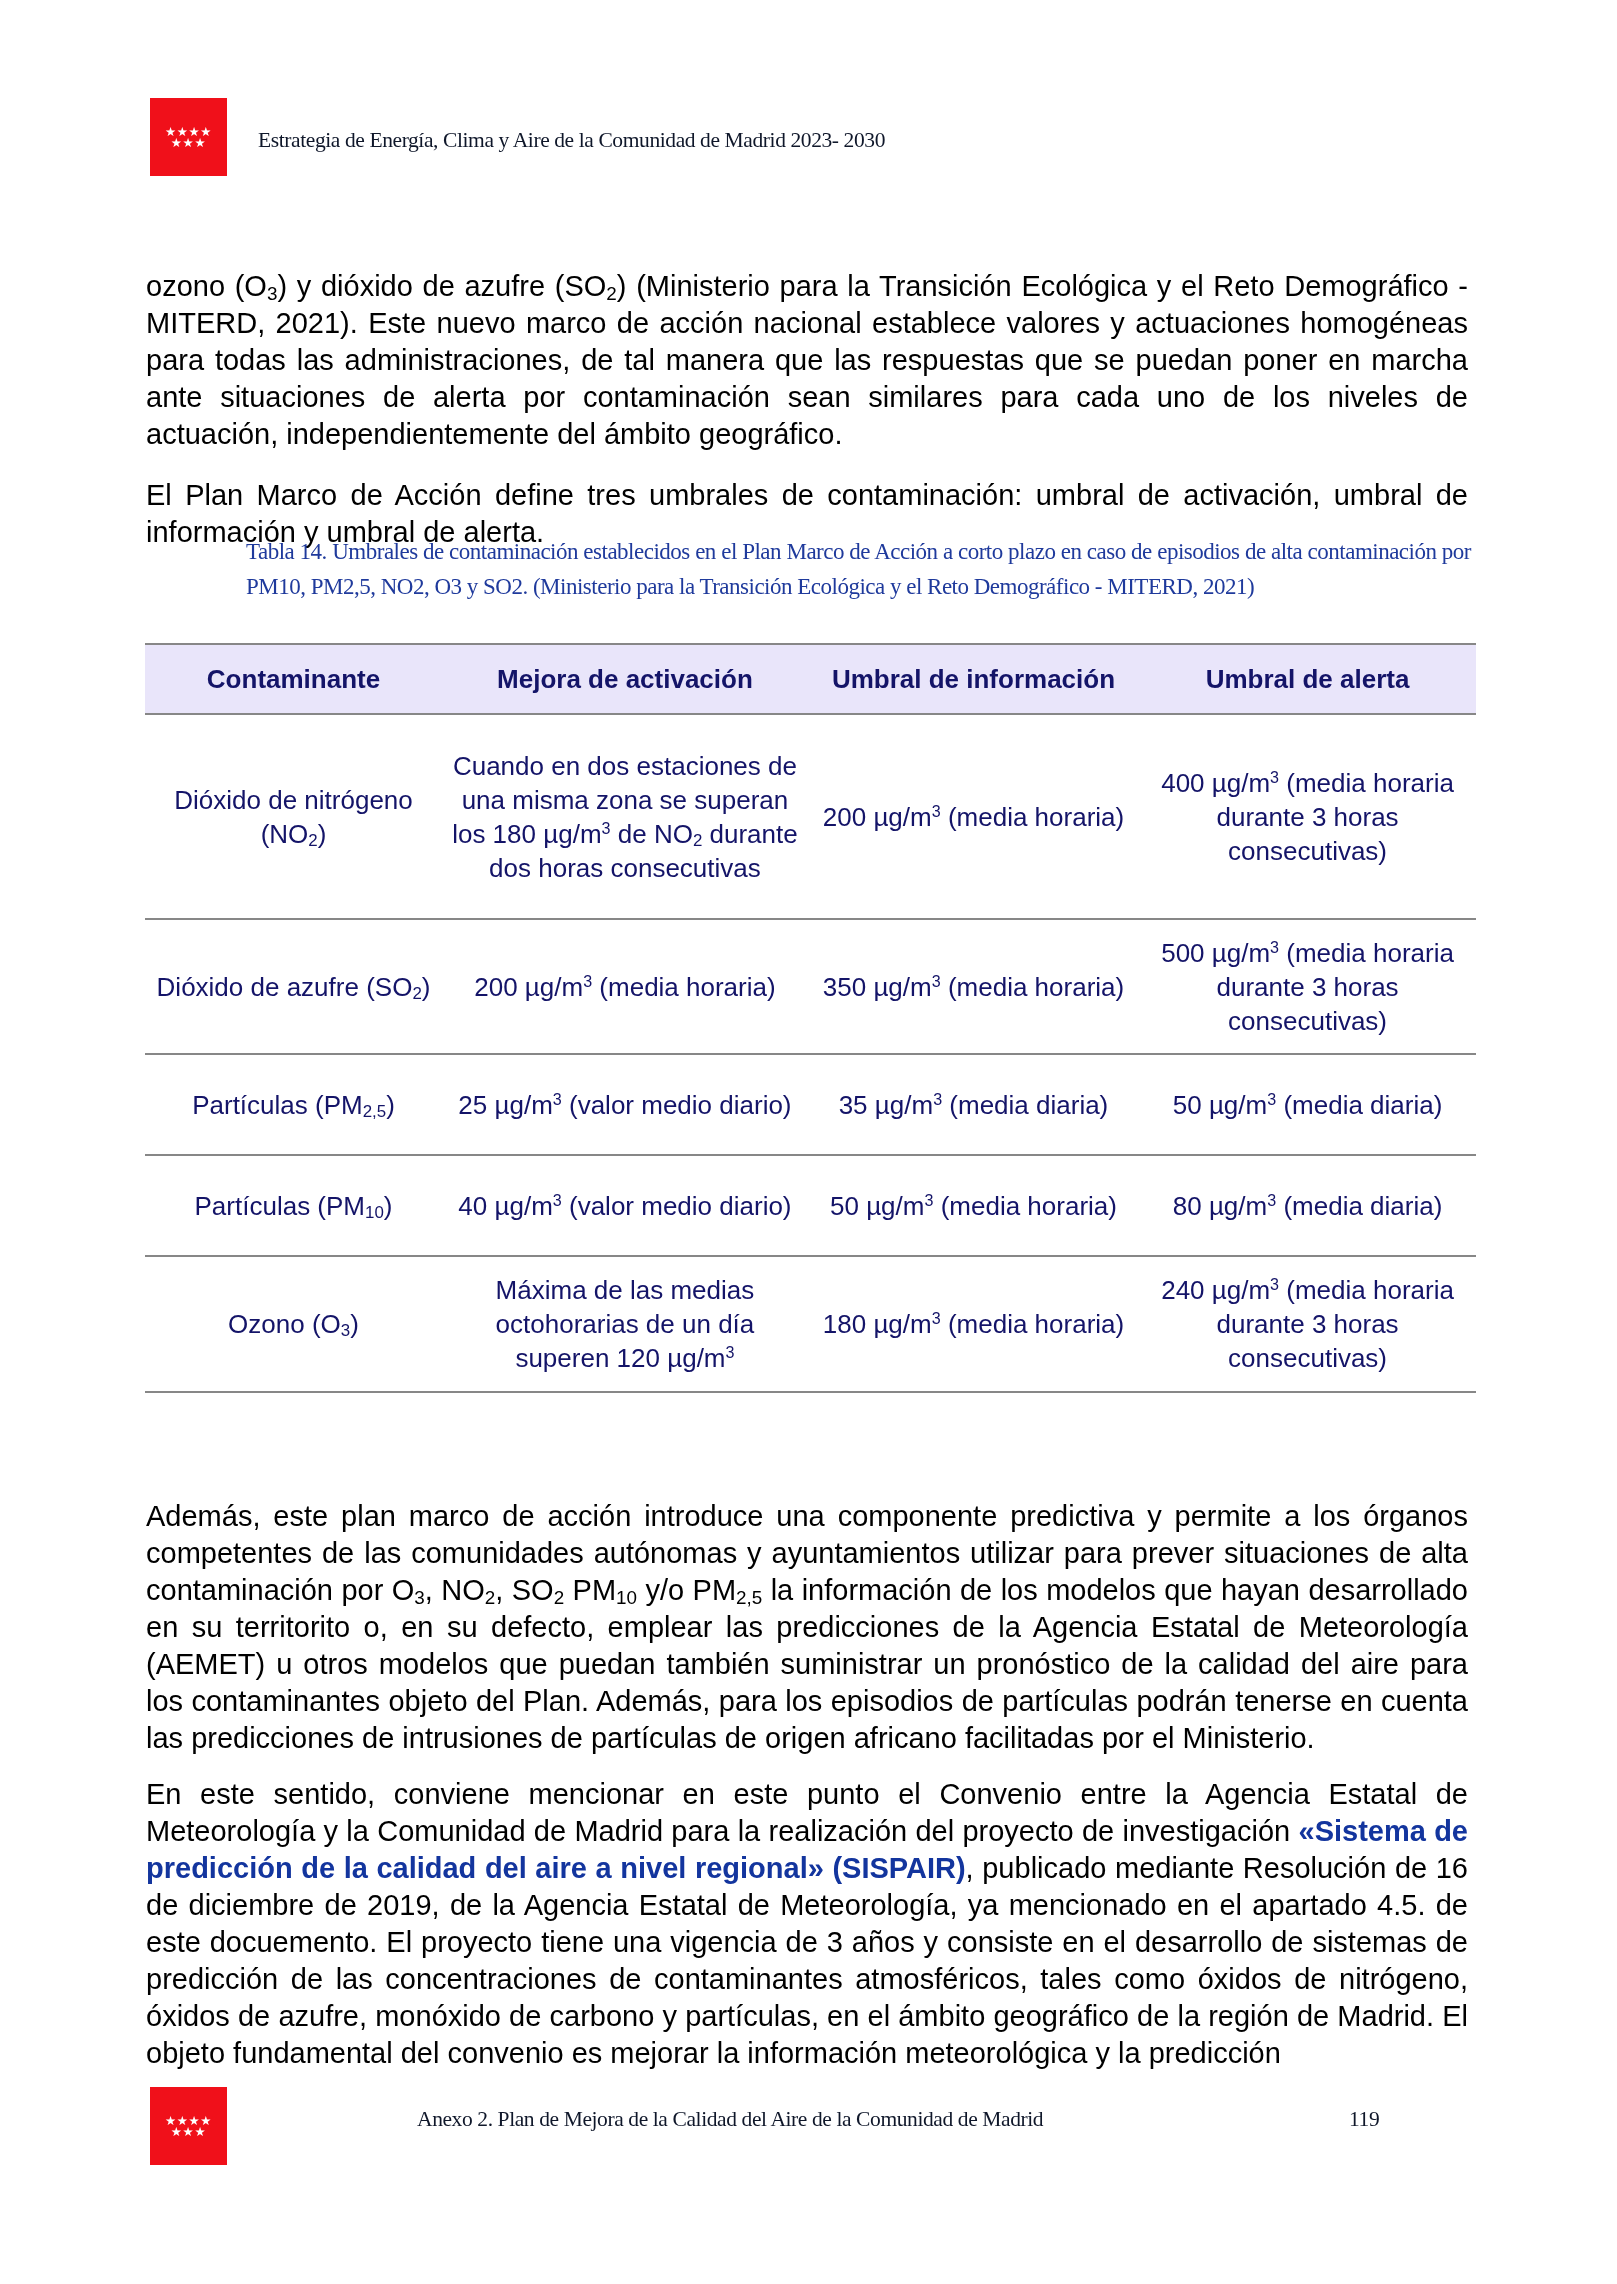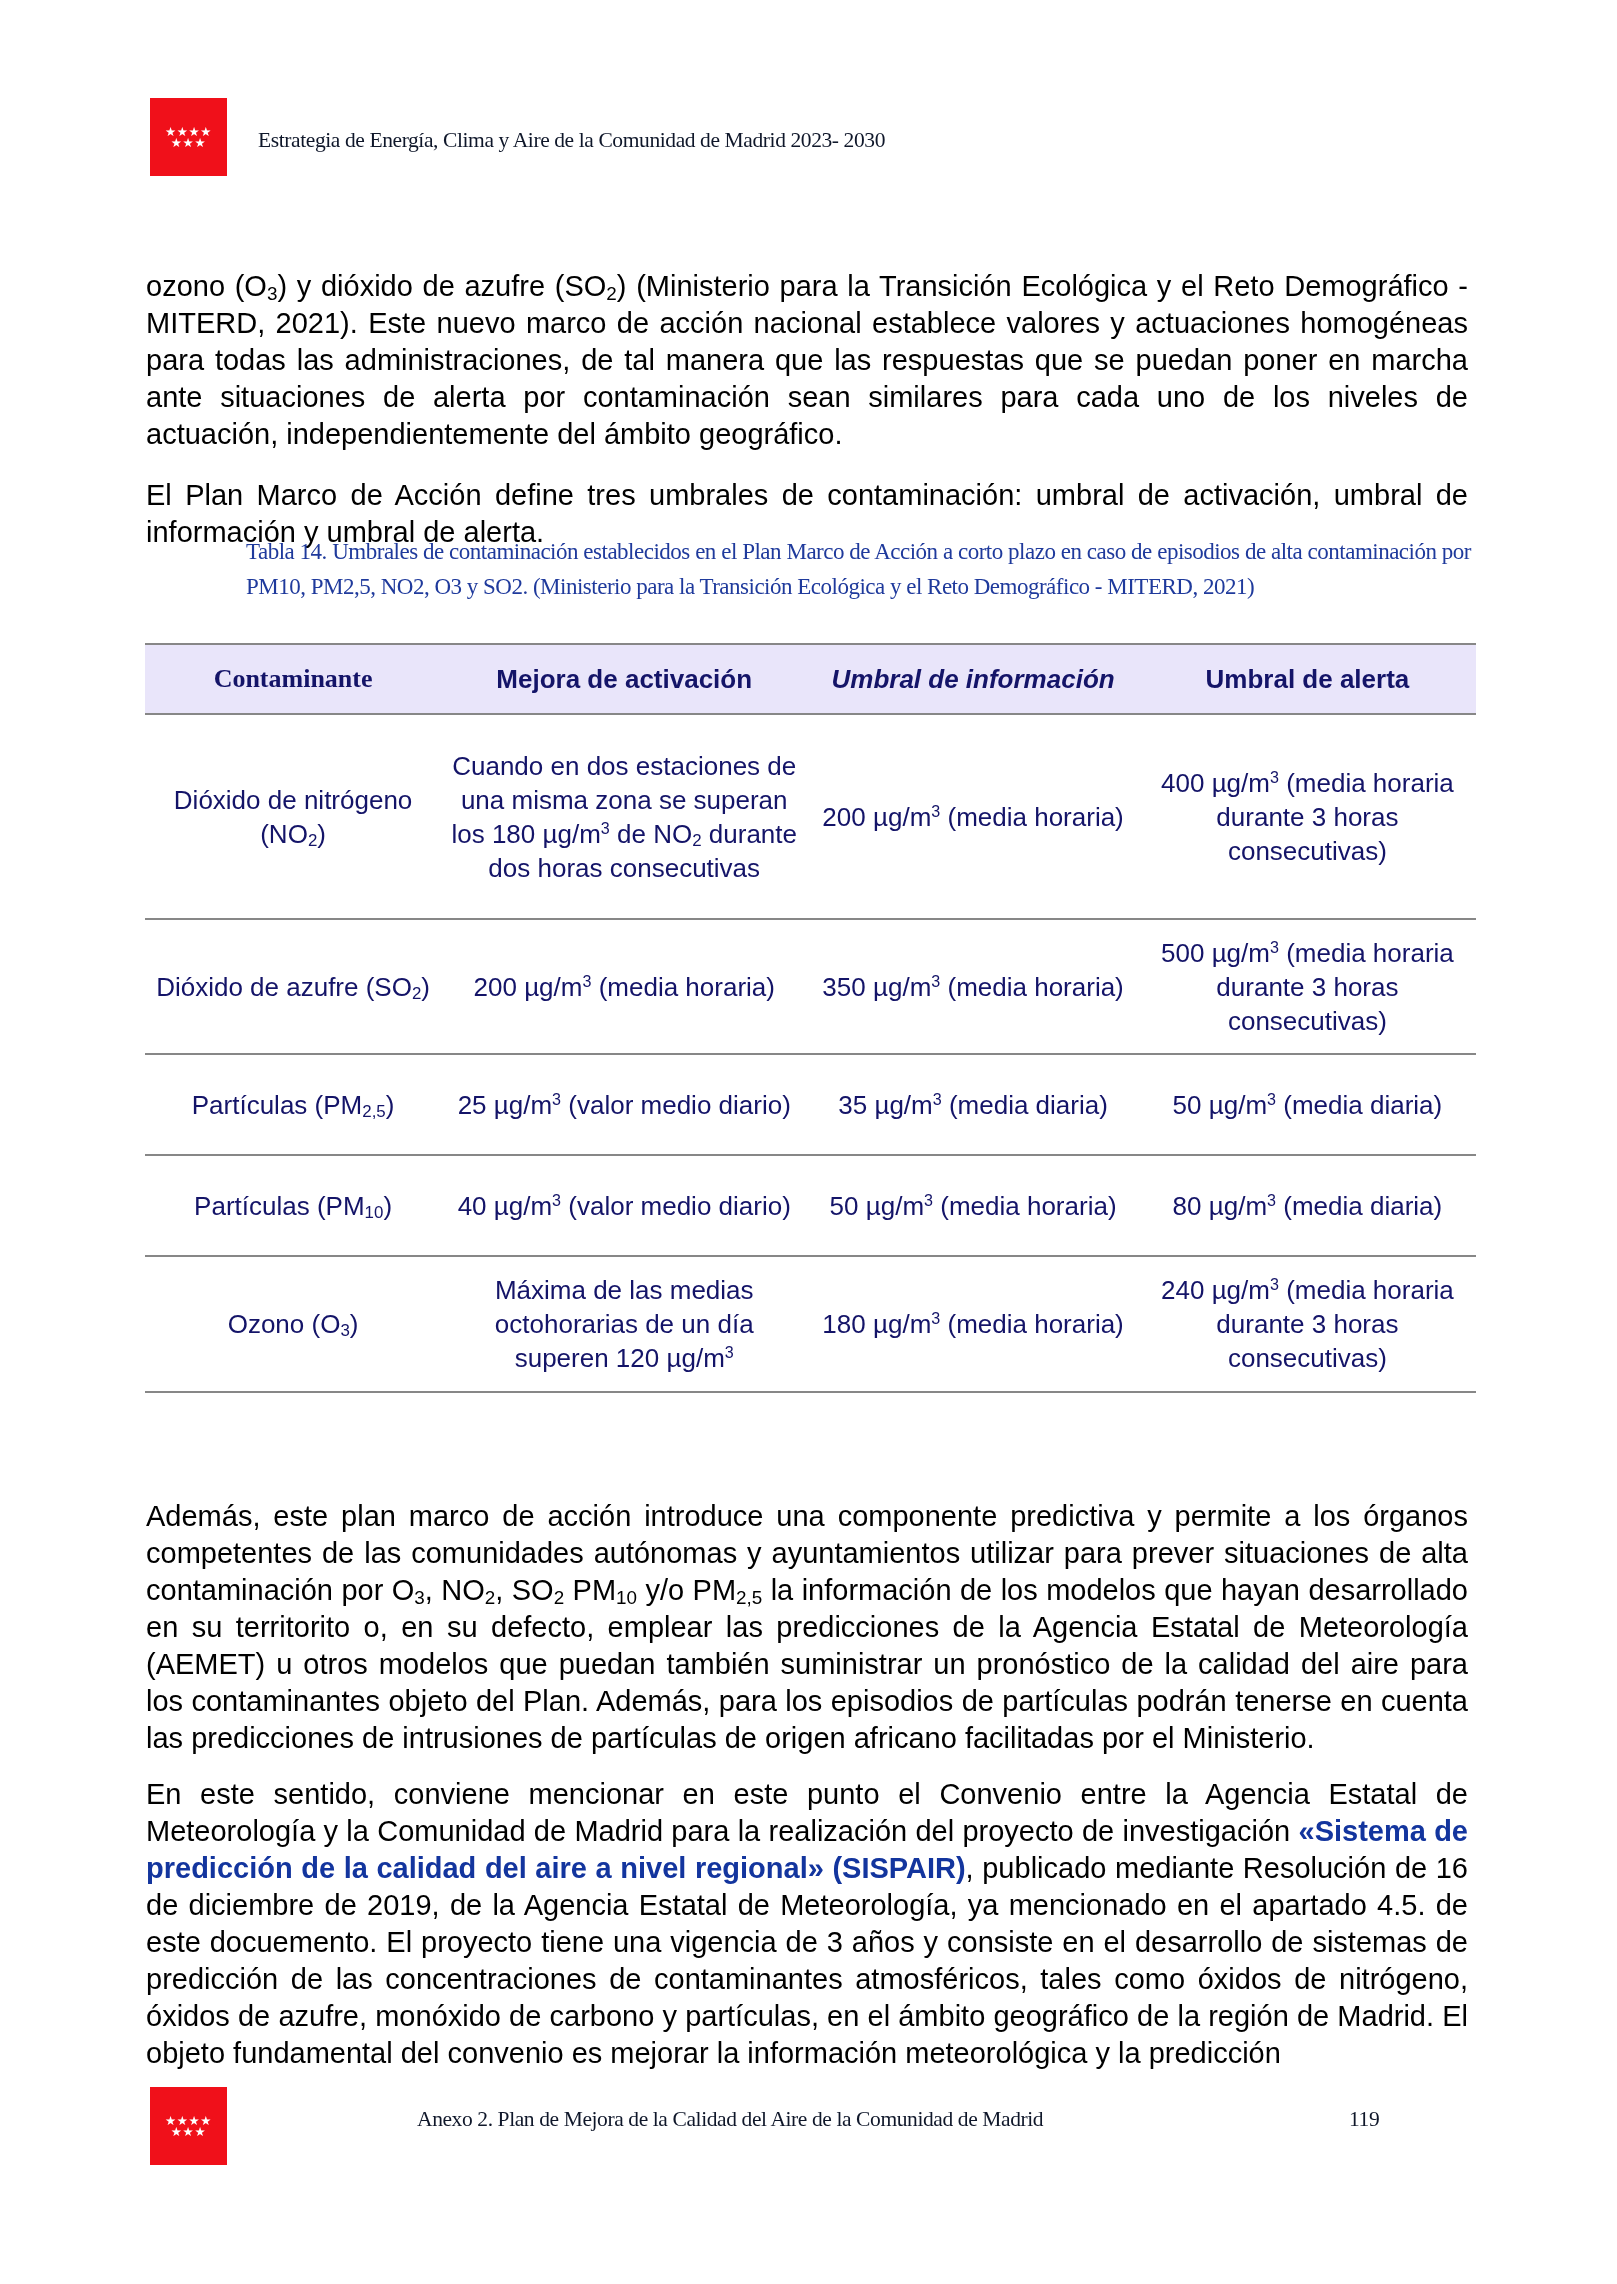--- a/index.html
+++ b/index.html
@@ -14,21 +14,21 @@
     #footer-page { left: 1349px; top: 2107px; }
     .para { position: absolute; left: 146px; width: 1322px; font-size: 29px; line-height: 37px; text-align: justify; text-align-last: left; margin-top: 34px; }
     sub { font-size: 0.65em; vertical-align: -0.2em; line-height: 0; }
     sup { font-size: 0.62em; vertical-align: 0.55em; line-height: 0; }
     #p1 { top: 234px; }
     #p2 { top: 443px; }
     .caption { position: absolute; left: 246px; width: 1225px; top: 534px; font-family: Liberation Serif, serif; font-size: 23px; line-height: 35px; color: #1f3a9c; letter-spacing: -0.5px; text-align: justify; text-align-last: left; }
     table.thr { position: absolute; left: 145px; top: 643px; width: 1331px; border-collapse: collapse; color: #141468; font-size: 26px; line-height: 34px; }
     table.thr th { background: #e9e5fa; font-weight: bold; height: 68px; border-top: 2.6px solid #878787; border-bottom: 2.6px solid #878787; text-align: center; padding: 0 6.5px; }
     table.thr td { text-align: center; border-bottom: 2.6px solid #878787; padding: 0 7.8px; vertical-align: middle; }
-    .c0 { width: 293px; font-family: Liberation Serif, serif; } .c1 { width: 369px; } .c2 { width: 332px; font-style: italic; } .c3 { width: 337px; }
+    .c0 { width: 293px; } .c1 { width: 369px; } .c2 { width: 332px; } .c3 { width: 337px; }
     tr.r0 td { height: 203px; }
     tr.r1 td { height: 133px; }
     tr.r2 td { height: 99px; }
     tr.r3 td { height: 99px; }
     tr.r4 td { height: 134px; }
     #p3 { top: 1464px; }
     #p4 { top: 1742px; }
     .hl { color: #13359e; font-weight: bold; }
   </style>
 </head>

